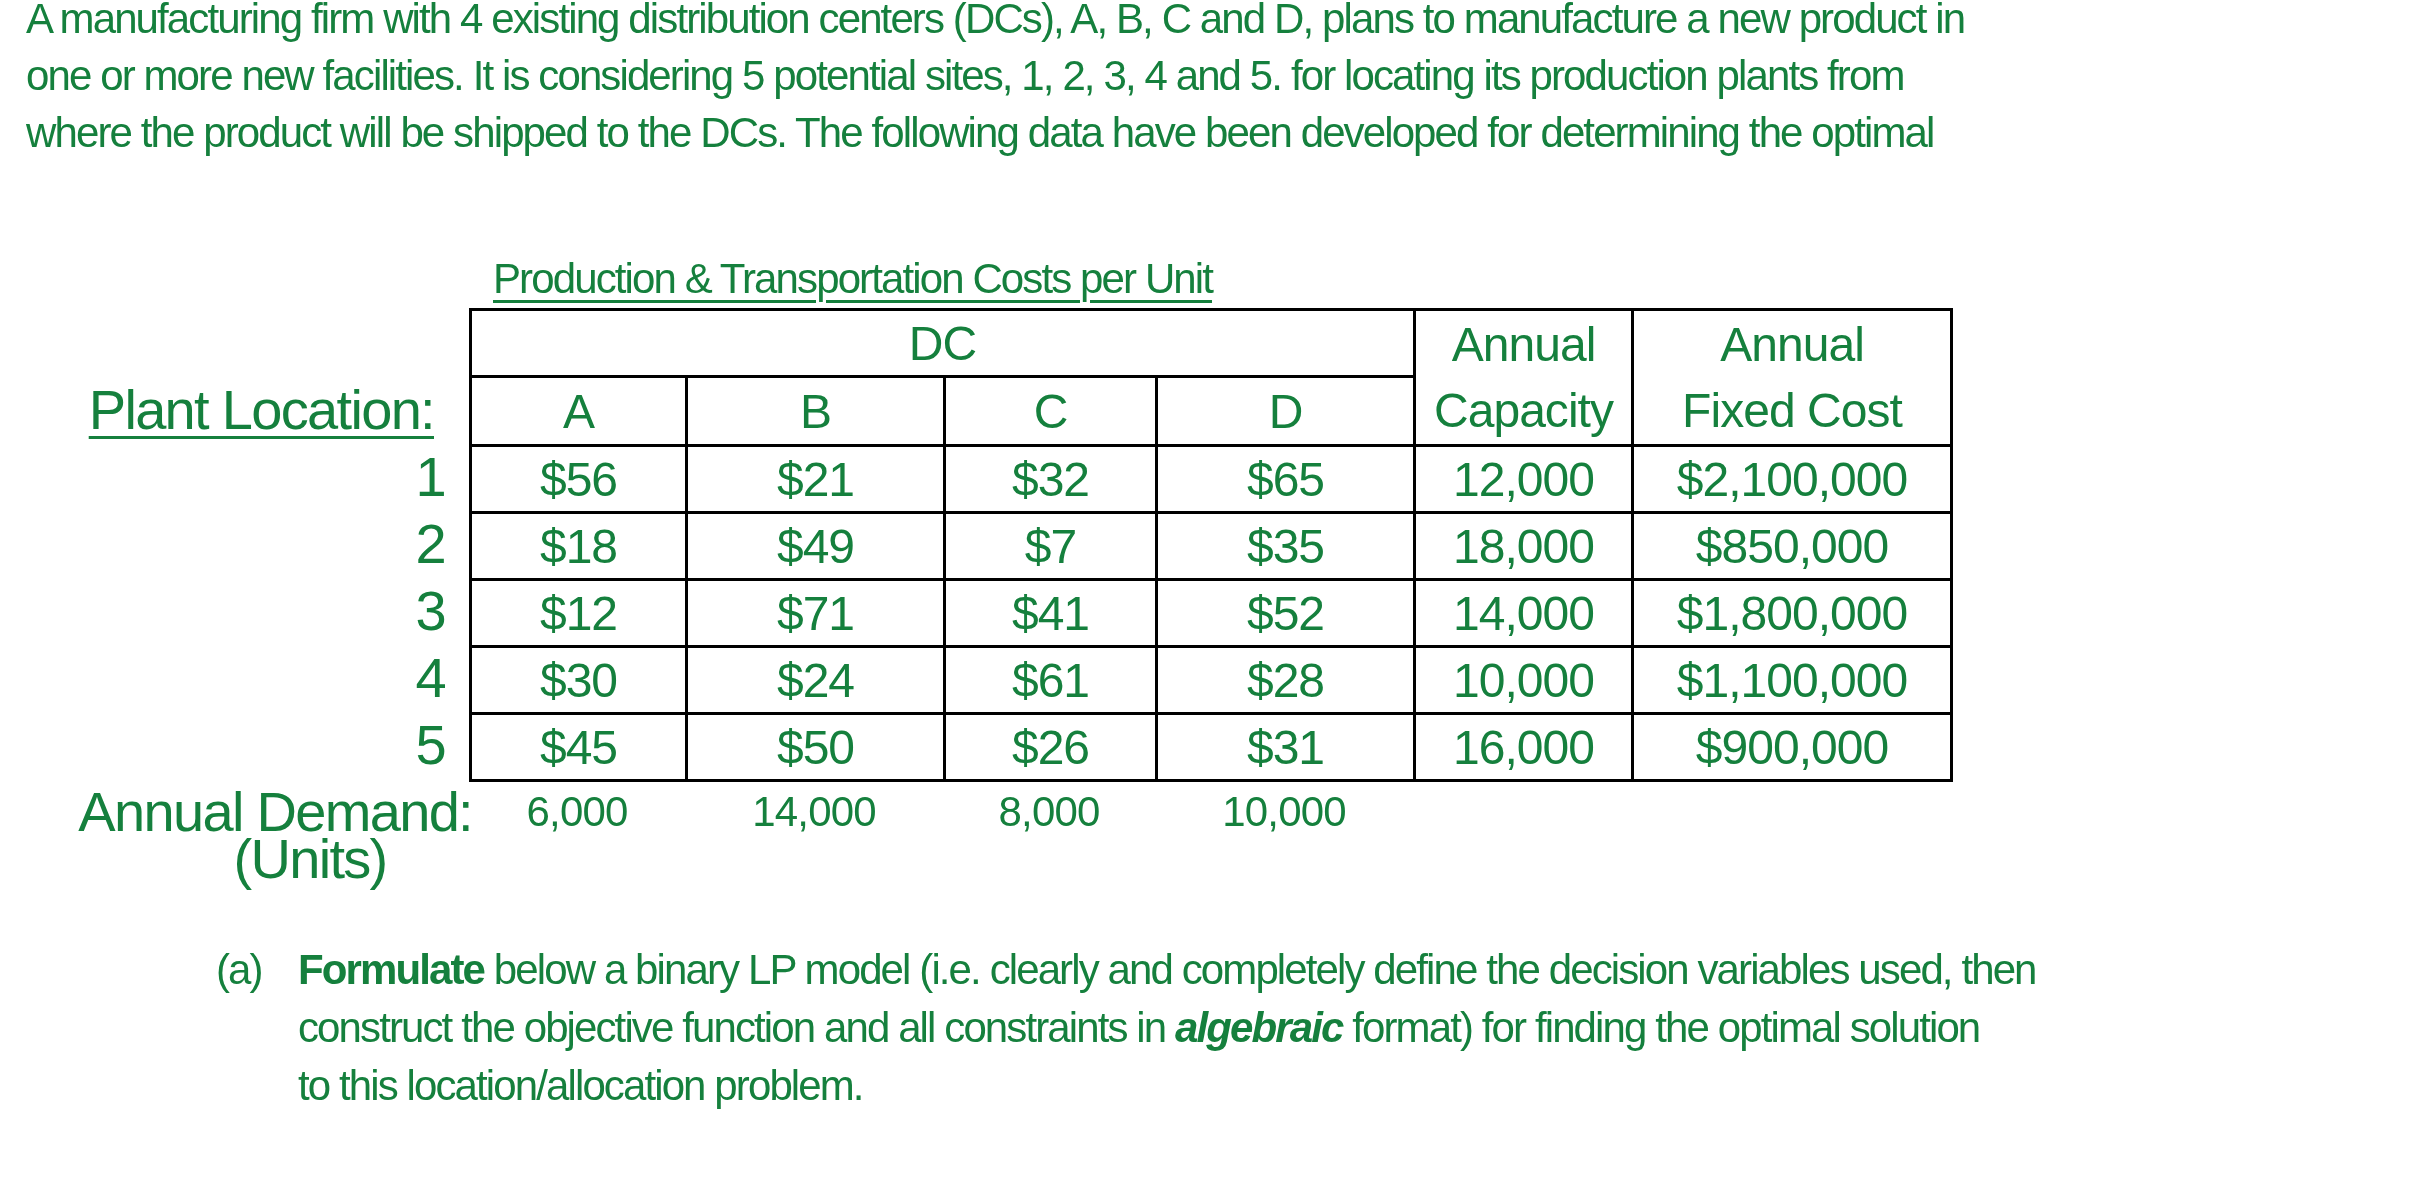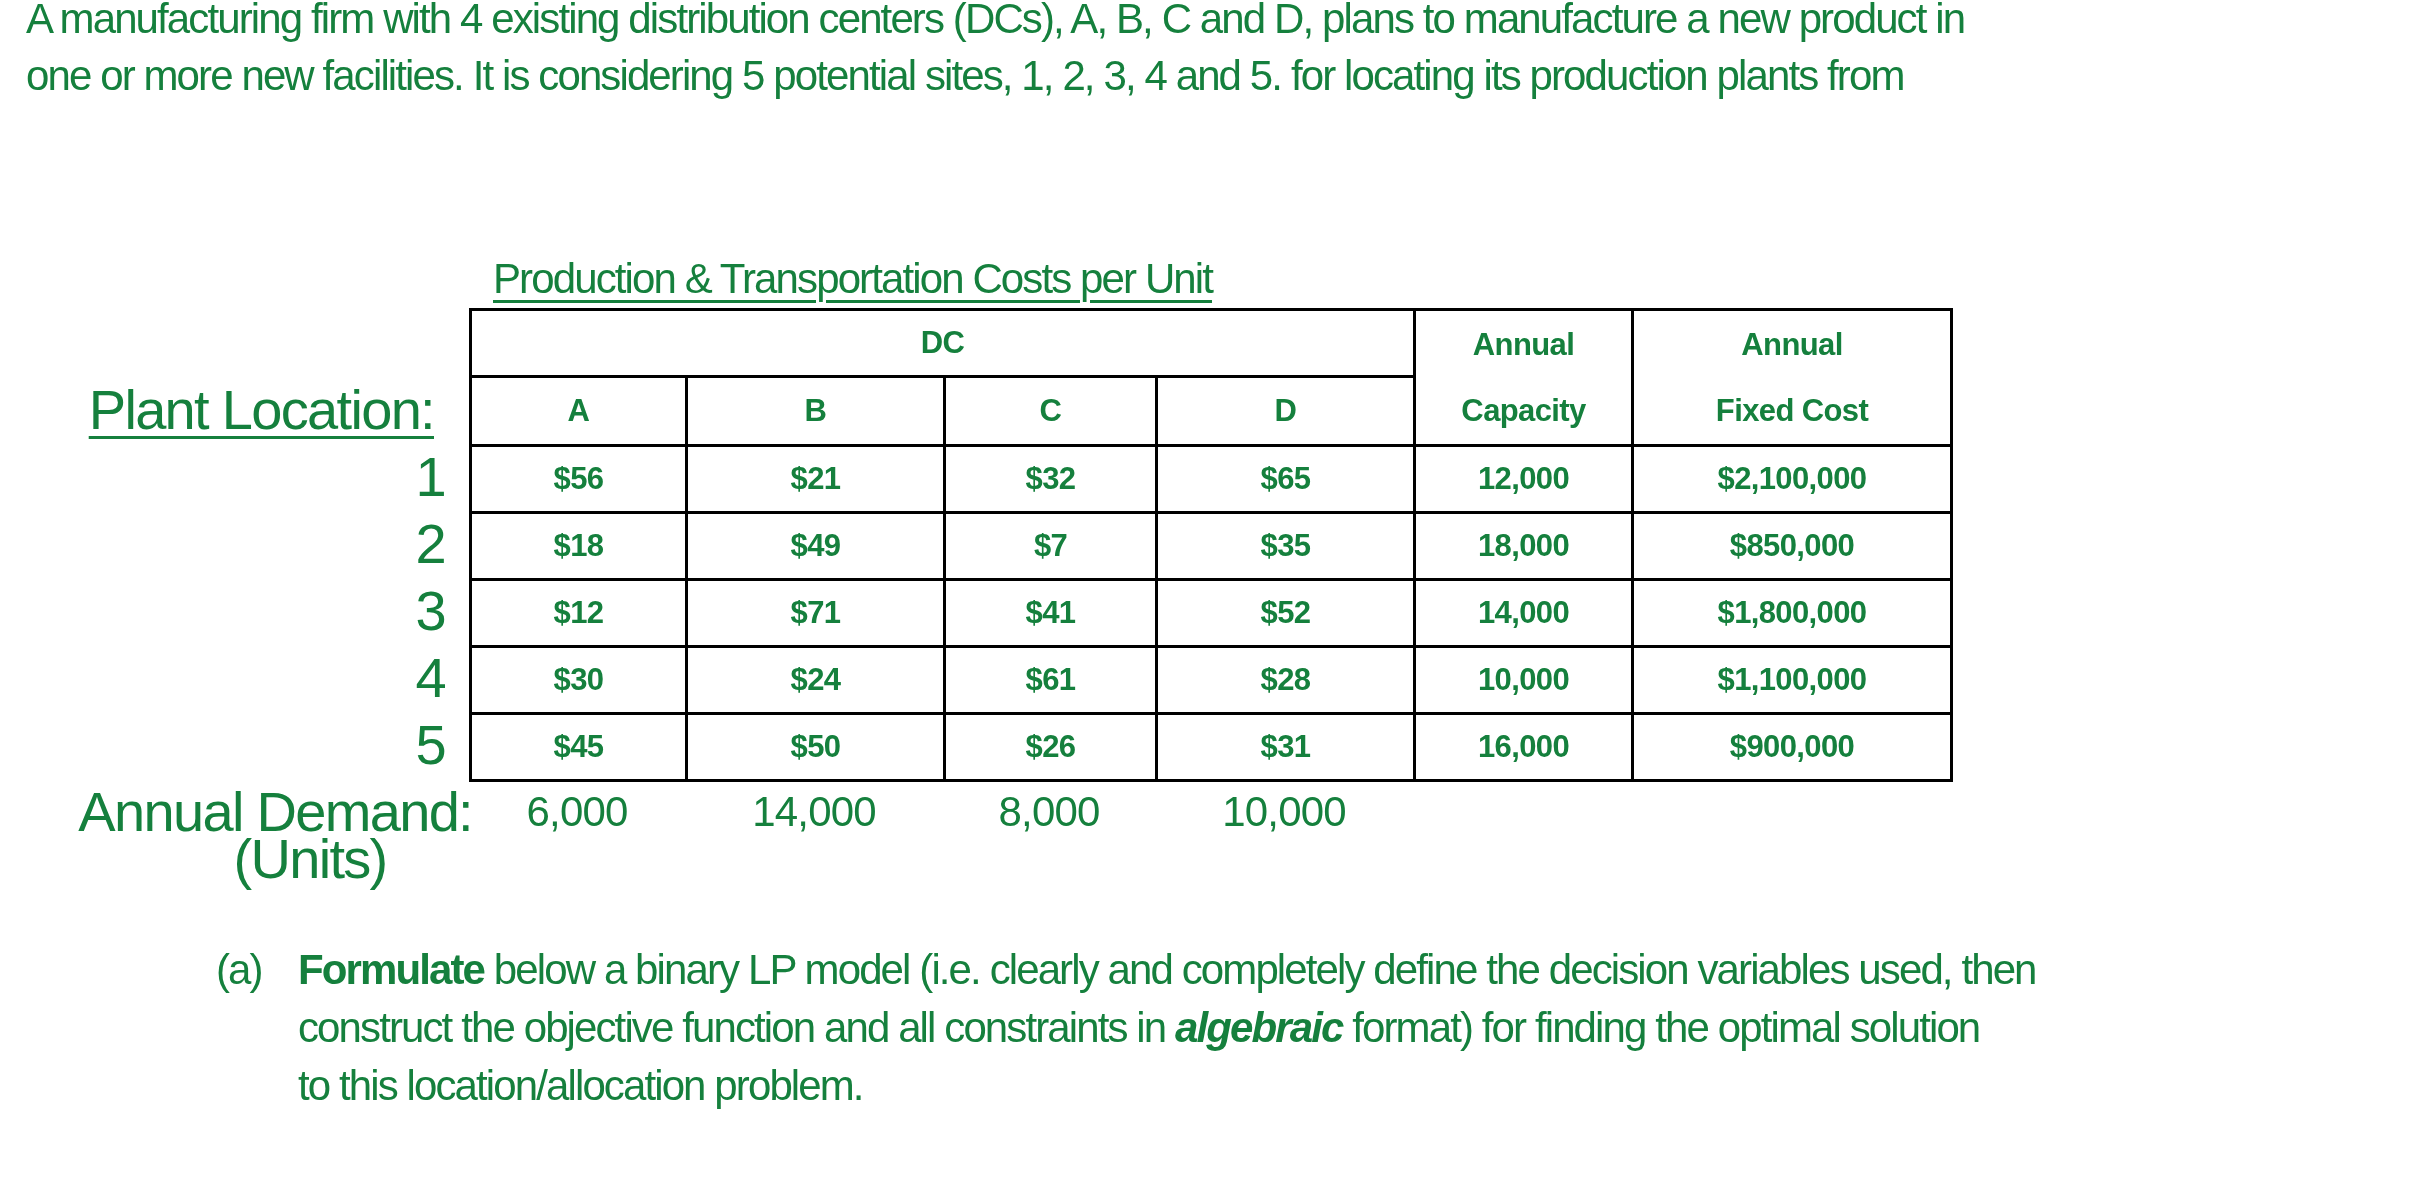--- a/index.html
+++ b/index.html
@@ -42,24 +42,23 @@
     position: absolute;
     left: 469px;
     top: 308px;
     border-collapse: collapse;
     table-layout: fixed;
   }
   table.costs td {
     border: 3px solid #000000;
     text-align: center;
     vertical-align: middle;
-    font-size: 31px;
+    font-size: 48px;
     letter-spacing: -0.02em;
     padding: 0;
-    font-weight: bold;
   }
   .hdr-line { line-height: 66px; }
   .side-label {
     position: absolute;
     font-size: 56px;
     line-height: 58px;
     letter-spacing: -0.03em;
     white-space: nowrap;
   }
   .right-align { text-align: right; }
@@ -92,20 +91,21 @@
   .bi { font-weight: bold; font-style: italic; }
 </style>
 </head>
 <body>
 
 <div class="page">
 
   <div class="intro">
     <div>A manufacturing firm with 4 existing distribution centers (DCs), A, B, C and D, plans to manufacture a new product in</div>
     <div>one or more new facilities. It is considering 5 potential sites, 1, 2, 3, 4 and 5. for locating its production plants from</div>
+    <div>where the product will be shipped to the DCs. The following data have been developed for determining the optimal</div>
   </div>
 
   <div class="table-title">Production &amp; Transportation Costs per Unit</div>
 
   <div class="side-label right-align" style="left:0; width:434px; top:381px;">
     <span class="underlined">Plant Location:</span>
   </div>
   <div class="side-label right-align" style="left:0; width:445px; top:448px;">1</div>
   <div class="side-label right-align" style="left:0; width:445px; top:515px;">2</div>
   <div class="side-label right-align" style="left:0; width:445px; top:582px;">3</div>

